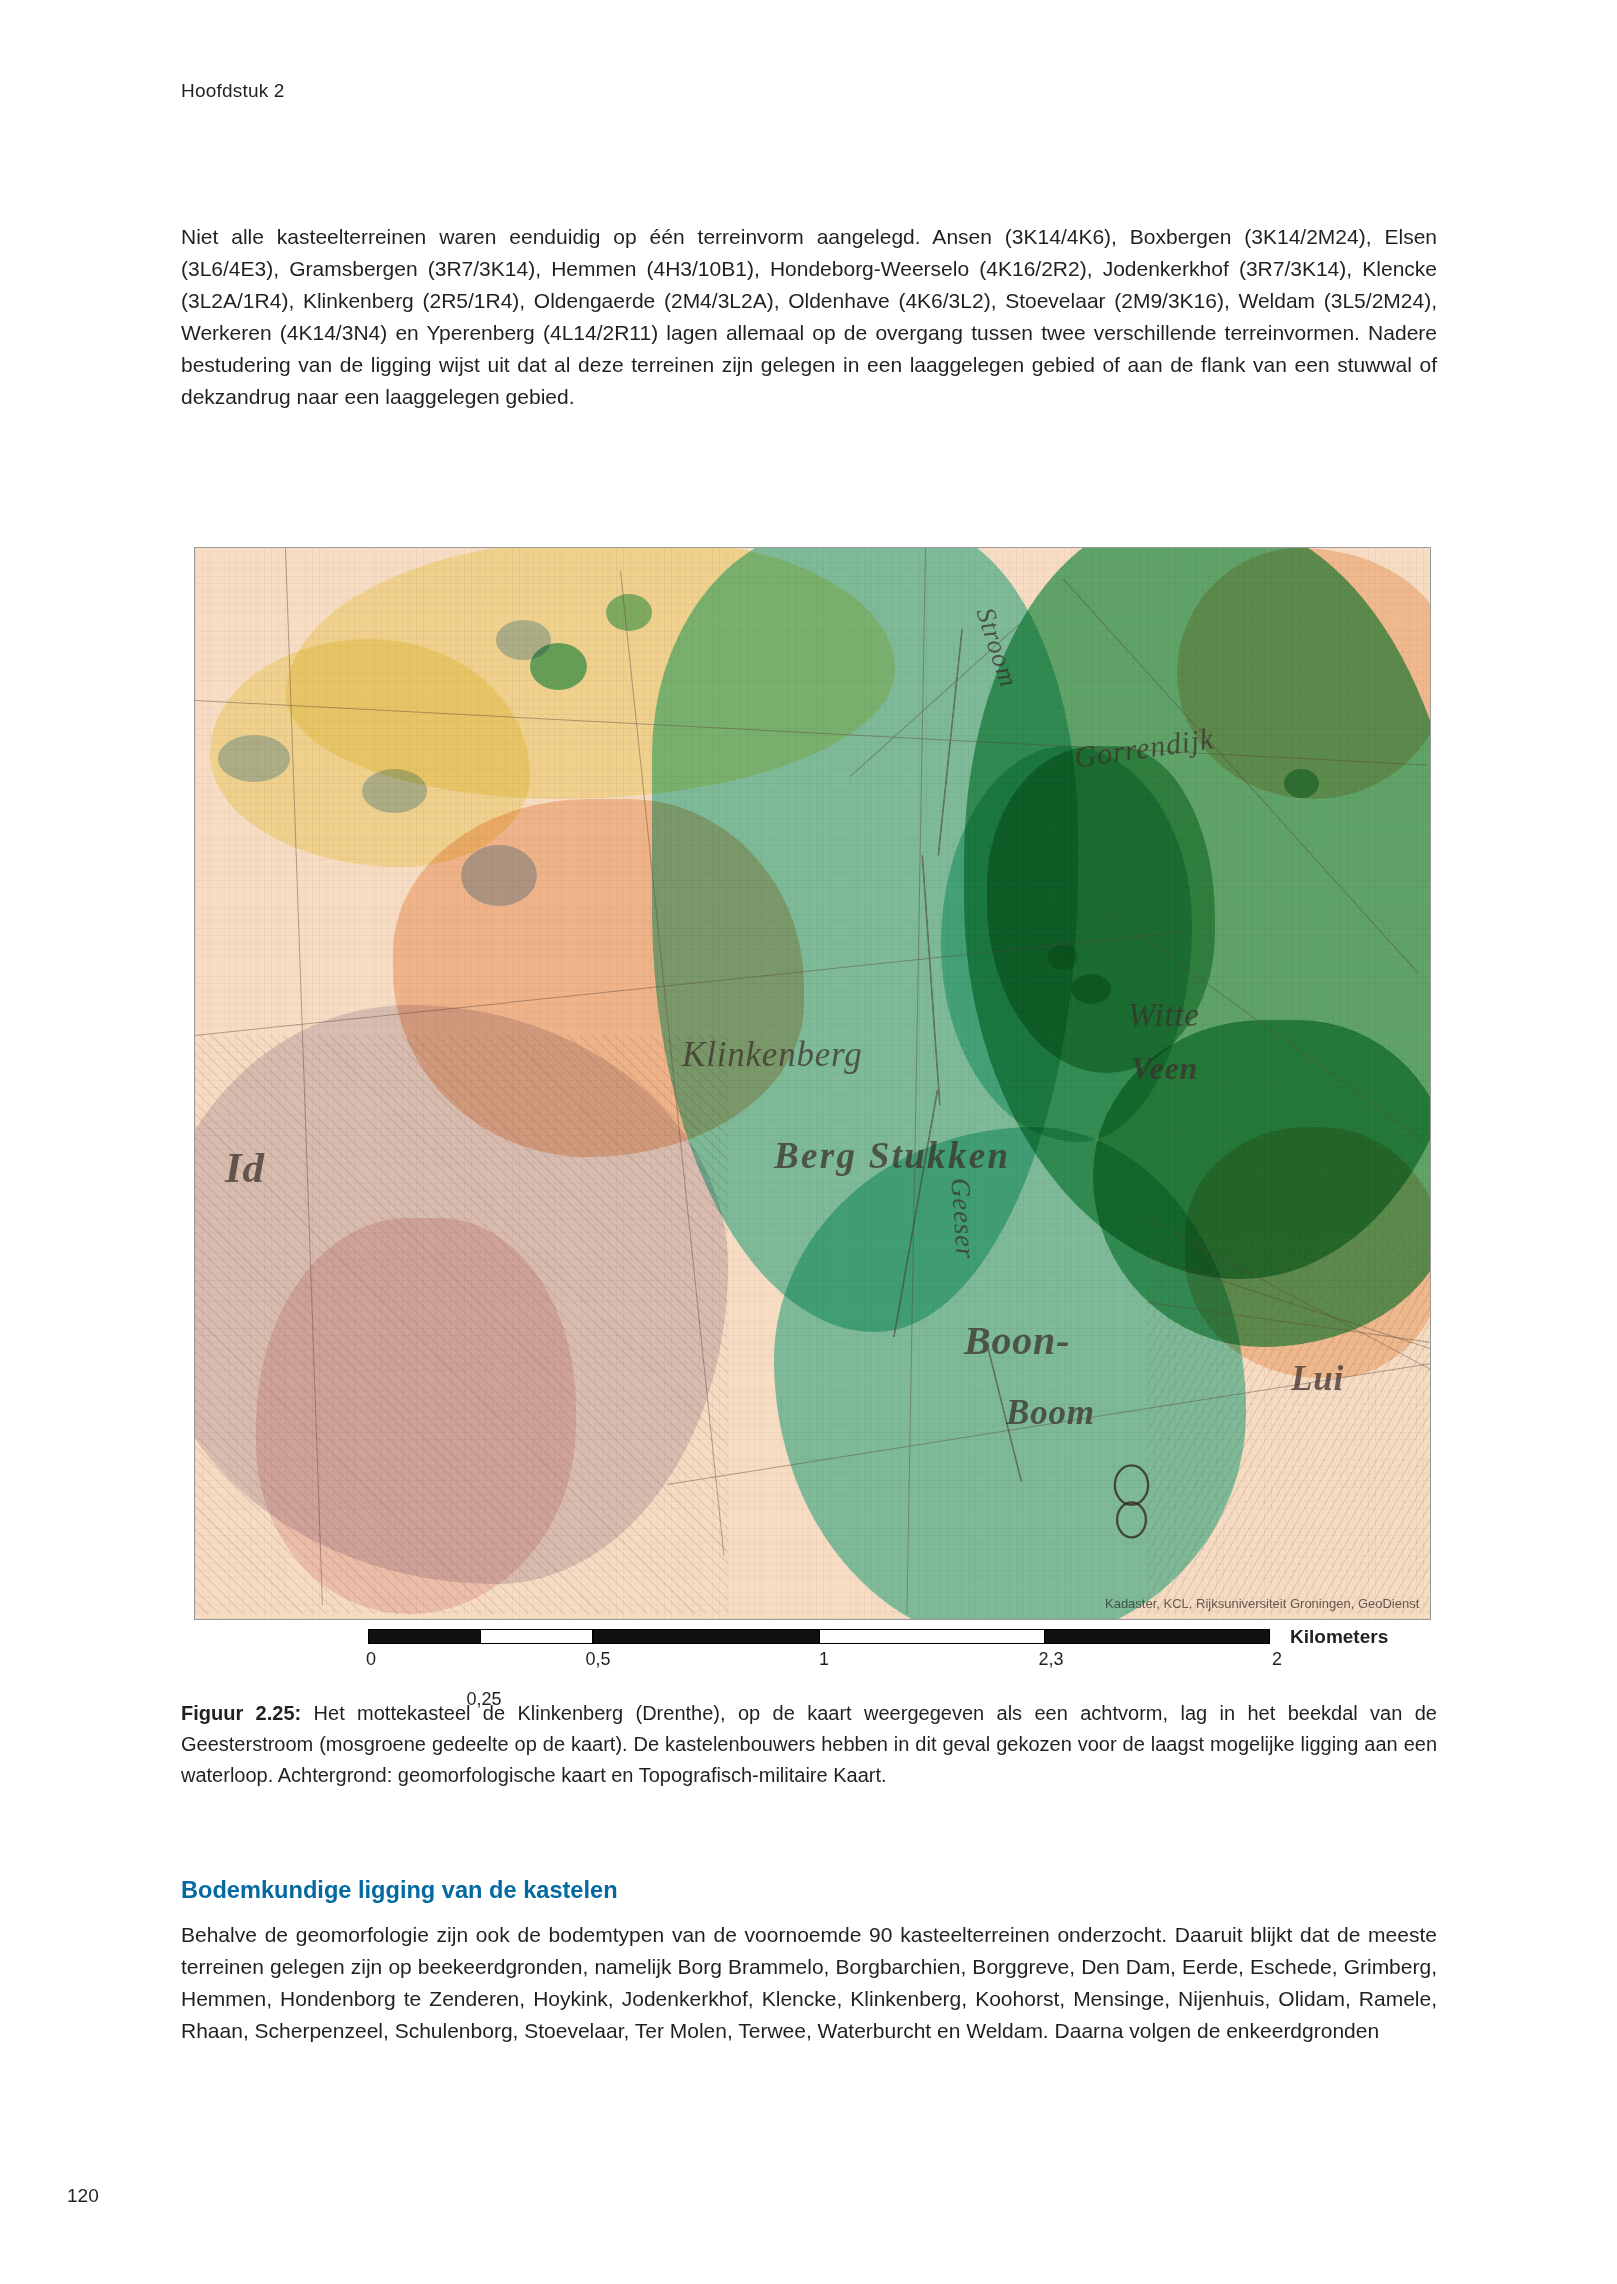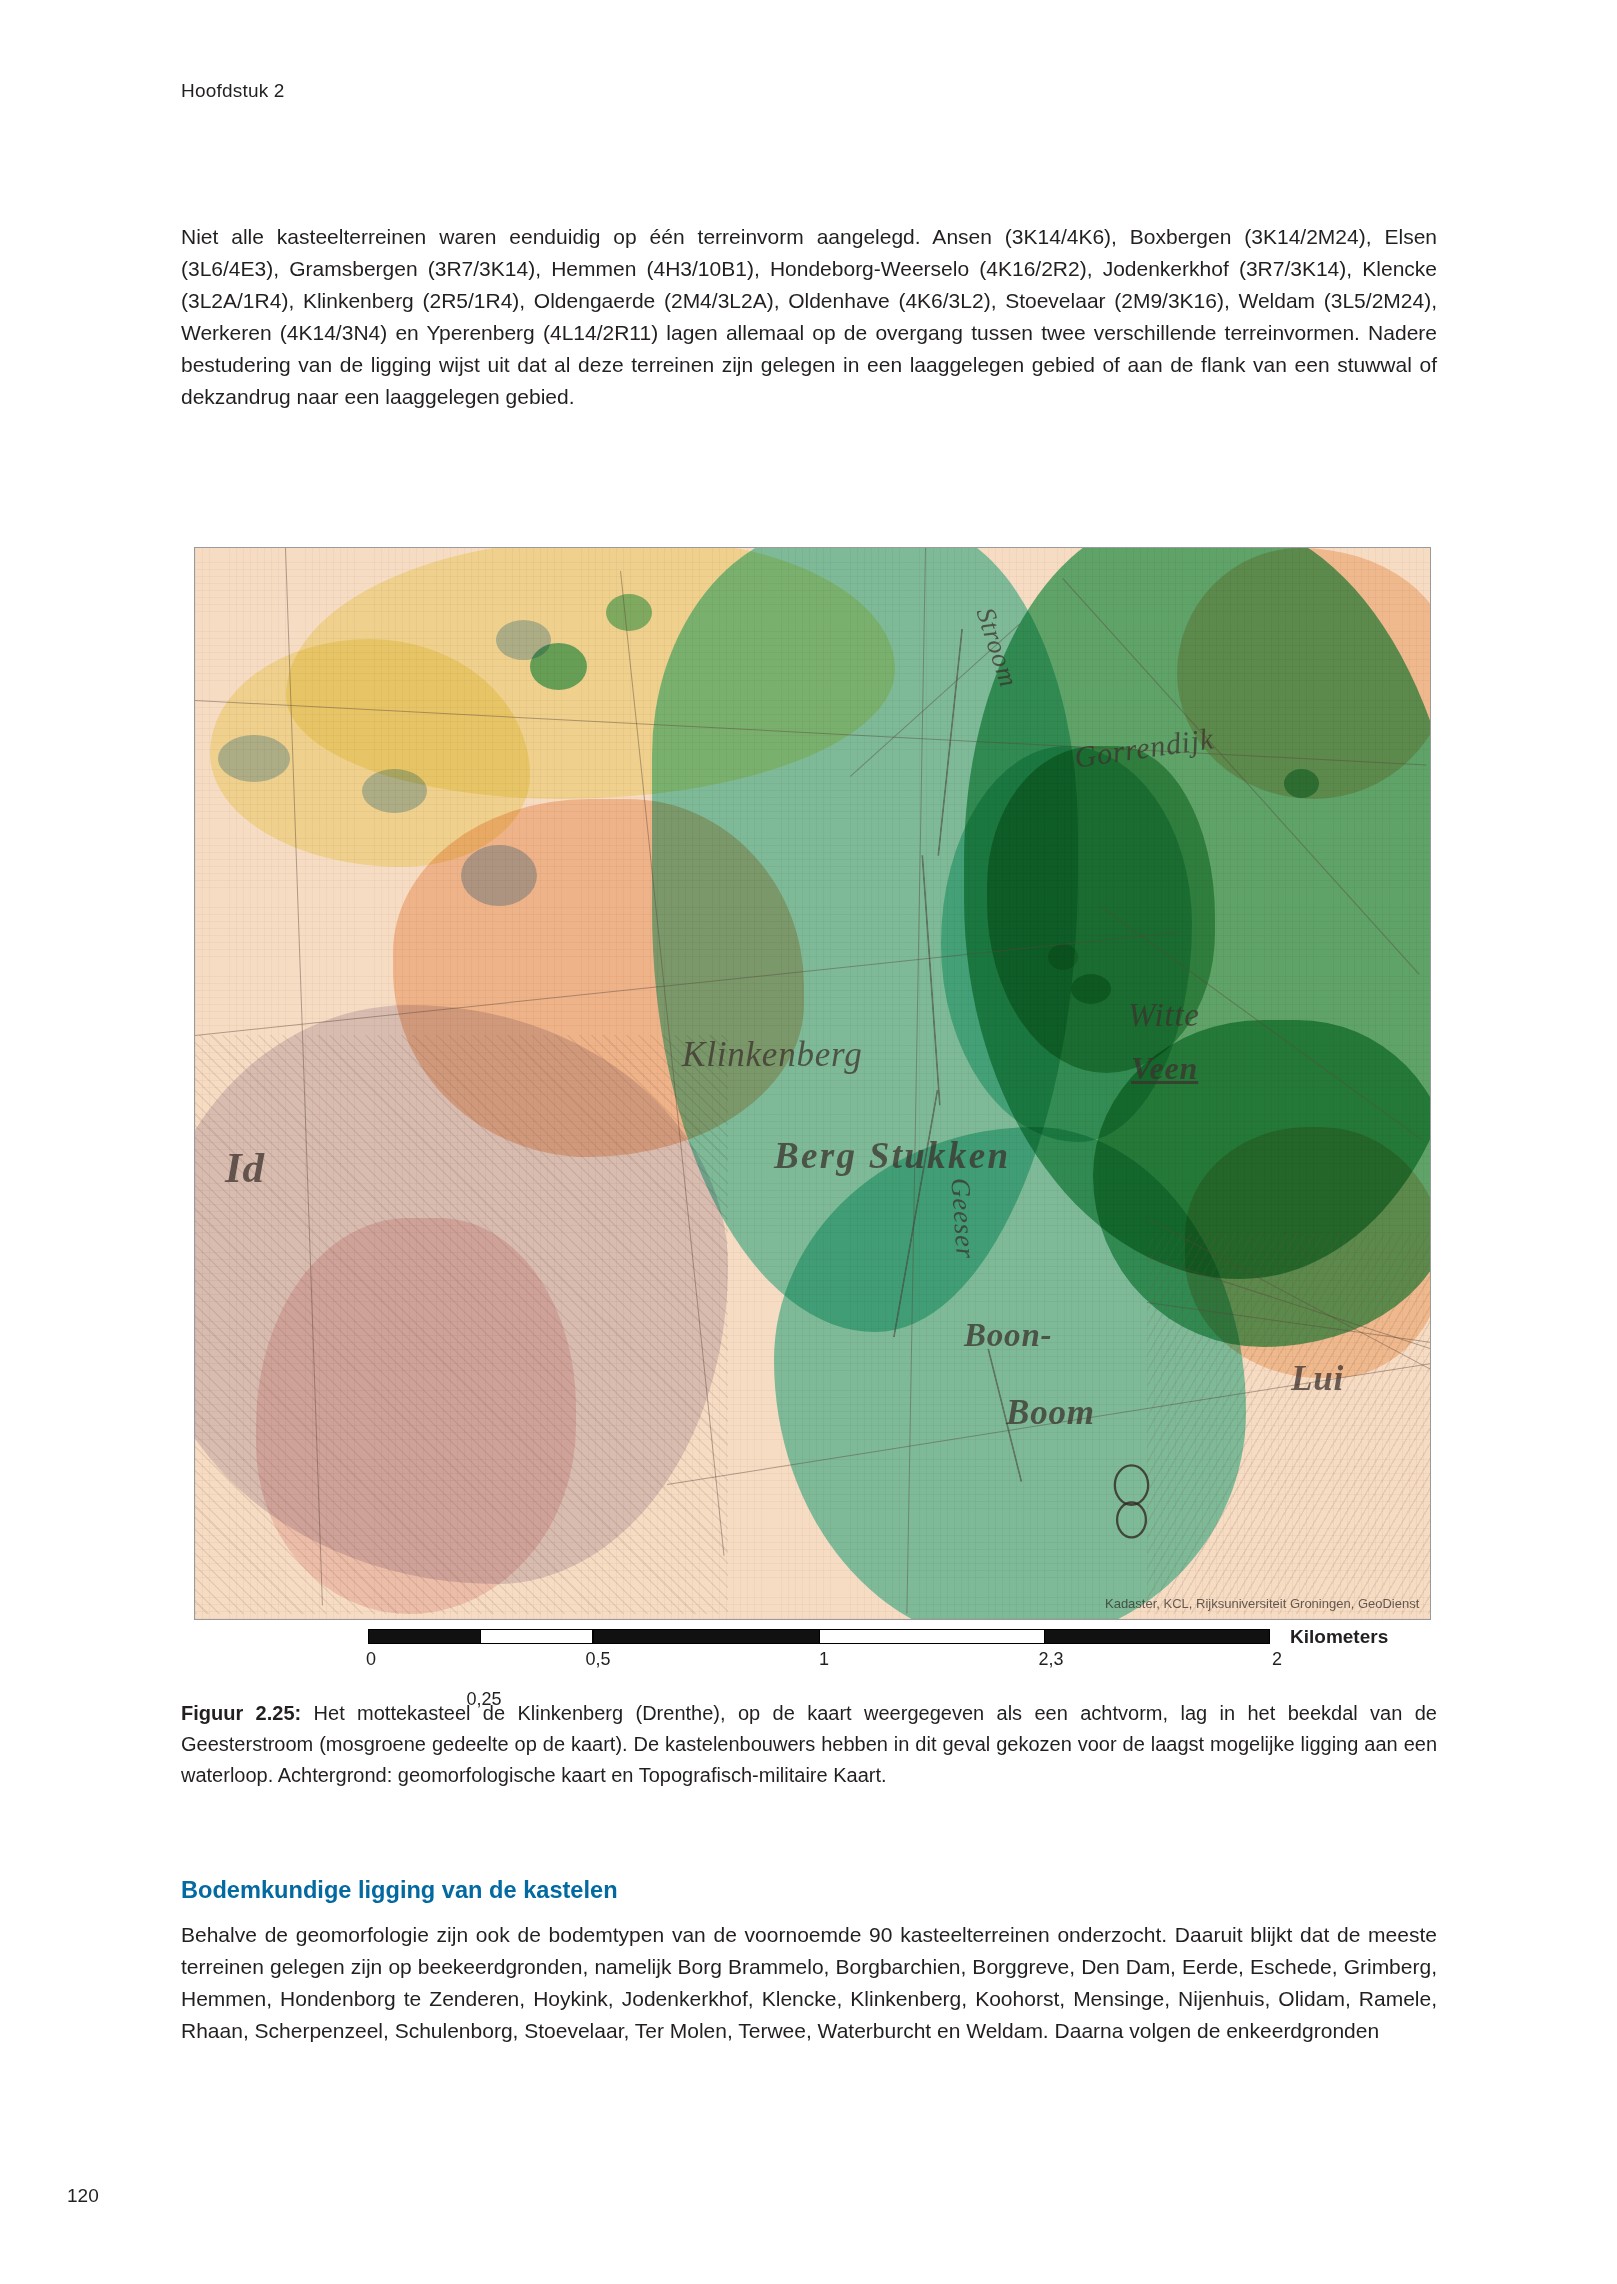--- a/index.html
+++ b/index.html
@@ -304,23 +304,23 @@
 
         <svg width="53" height="84" style="position:absolute;left:910px;top:914px;" viewBox="0 0 70 110">
           <ellipse cx="35" cy="30" rx="22" ry="26" fill="none" stroke="rgba(50,40,35,0.8)" stroke-width="3"></ellipse>
           <ellipse cx="35" cy="76" rx="19" ry="23" fill="none" stroke="rgba(50,40,35,0.8)" stroke-width="3"></ellipse>
         </svg>
 
         <div class="map-label" style="left:487px;top:487px;font-size:35px;">Klinkenberg</div>
         <div class="map-label" style="left:579px;top:586px;font-size:37px;font-weight:bold;letter-spacing:2.3px;">Berg Stukken</div>
         <div class="map-label" style="left:879px;top:183px;font-size:30px;transform:rotate(-8deg);">Gorrendijk</div>
         <div class="map-label" style="left:933px;top:449px;font-size:33px;font-weight:normal;">Witte</div>
-        <div class="map-label" style="left:936px;top:502px;font-size:32px;font-weight:bold;text-decoration:underline;">Veen</div>
+        <div class="map-label" style="left:936px;top:502px;font-size:32px;font-weight:bold;">Veen</div>
         <div class="map-label" style="left:30px;top:579px;font-size:43px;font-weight:bold;margin-top:16px;">Id</div>
-        <div class="map-label" style="left:769px;top:769px;font-size:33px;font-weight:bold;">Boon-</div>
+        <div class="map-label" style="left:769px;top:769px;font-size:40px;font-weight:bold;">Boon-</div>
         <div class="map-label" style="left:811px;top:845px;font-size:35px;font-weight:bold;">Boom</div>
         <div class="map-label" style="left:1096px;top:811px;font-size:35px;font-weight:bold;">Lui</div>
         <div class="map-label" style="left:727px;top:655px;font-size:27px;transform:rotate(86deg);">Geeser</div>
         <div class="map-label" style="left:761px;top:84px;font-size:27px;transform:rotate(72deg);">Stroom</div>
 
         <div class="credit">Kadaster, KCL, Rijksuniversiteit Groningen, GeoDienst</div>
       </div>
     </div>
 
     <div class="scalebar-wrap">

